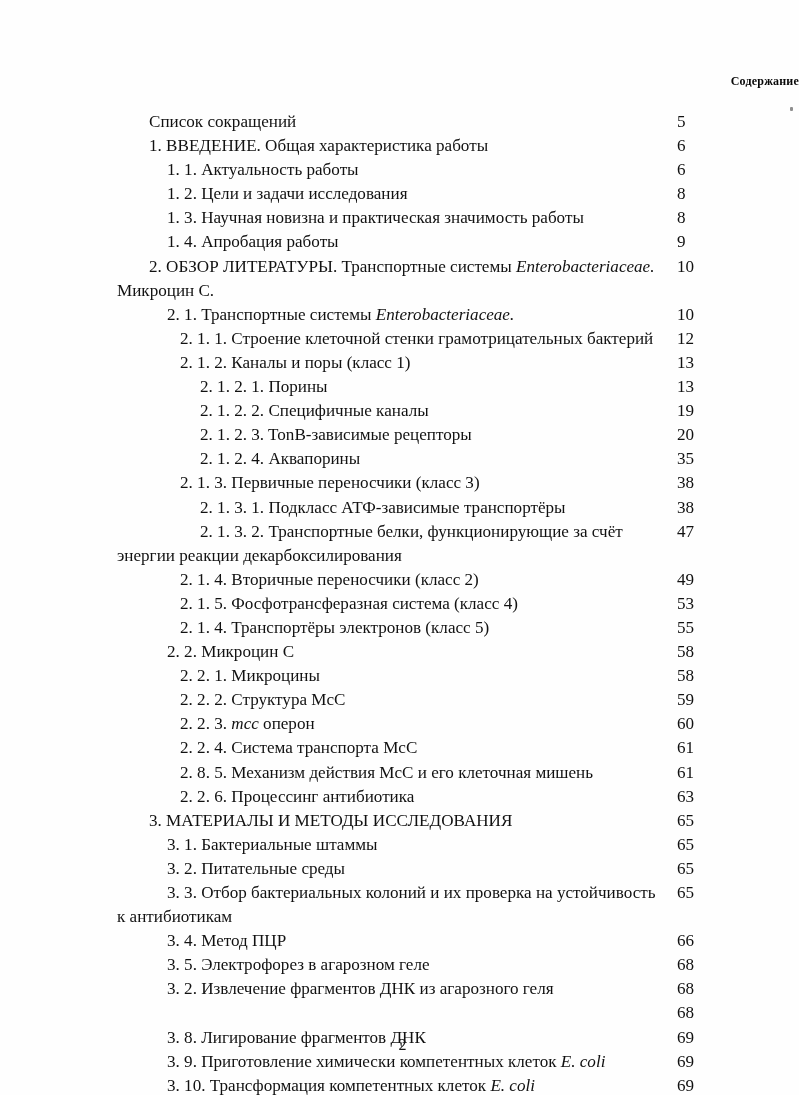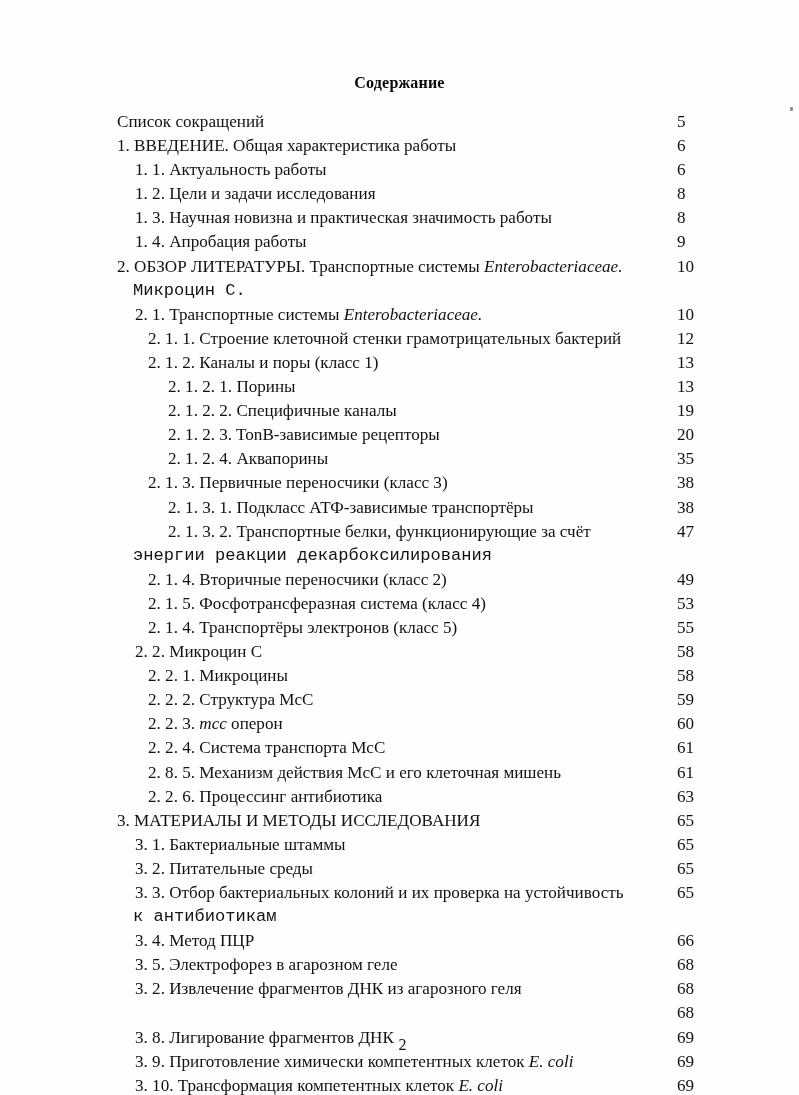--- a/index.html
+++ b/index.html
@@ -24,58 +24,58 @@
     height: 4px;
     background: #6a6a6a;
     border-radius: 1px;
     opacity: 0.75;
   }
   .doc-title {
     position: absolute;
     left: 0;
     right: 0;
     top: 74px;
-    text-align: center;
-    font-size: 16px;
+    text-align: right;
+    font-size: 12px;
     font-weight: bold;
     letter-spacing: 0.2px;
     color: #080808;
   }
   .toc {
     position: absolute;
     left: 117px;
     top: 110px;
     width: 586px;
   }
   .toc-row {
     position: relative;
     min-height: 24.1px;
     line-height: 24.1px;
     font-size: 17.1px;
     white-space: nowrap;
+    margin-left: 32px;
   }
   .toc-label {
     display: inline-block;
   }
   .toc-page {
     position: absolute;
     right: 0;
     top: 0;
     font-size: 17.1px;
     text-align: left;
     width: 26px;
   }
   .toc-cont {
     position: relative;
     min-height: 24.1px;
     line-height: 24.1px;
     font-size: 17.1px;
     white-space: nowrap;
-    margin-left: 16px;
-    font-family: Liberation Mono, monospace;
+    margin-left: 0px;
   }
   .lvl0  { padding-left: 0px; }
   .lvl1  { padding-left: 18px; }
   .lvl2  { padding-left: 31px; }
   .lvl3  { padding-left: 51px; }
   i.sp { font-style: italic; }
   .folio {
     position: absolute;
     left: 0;
     right: 0;

